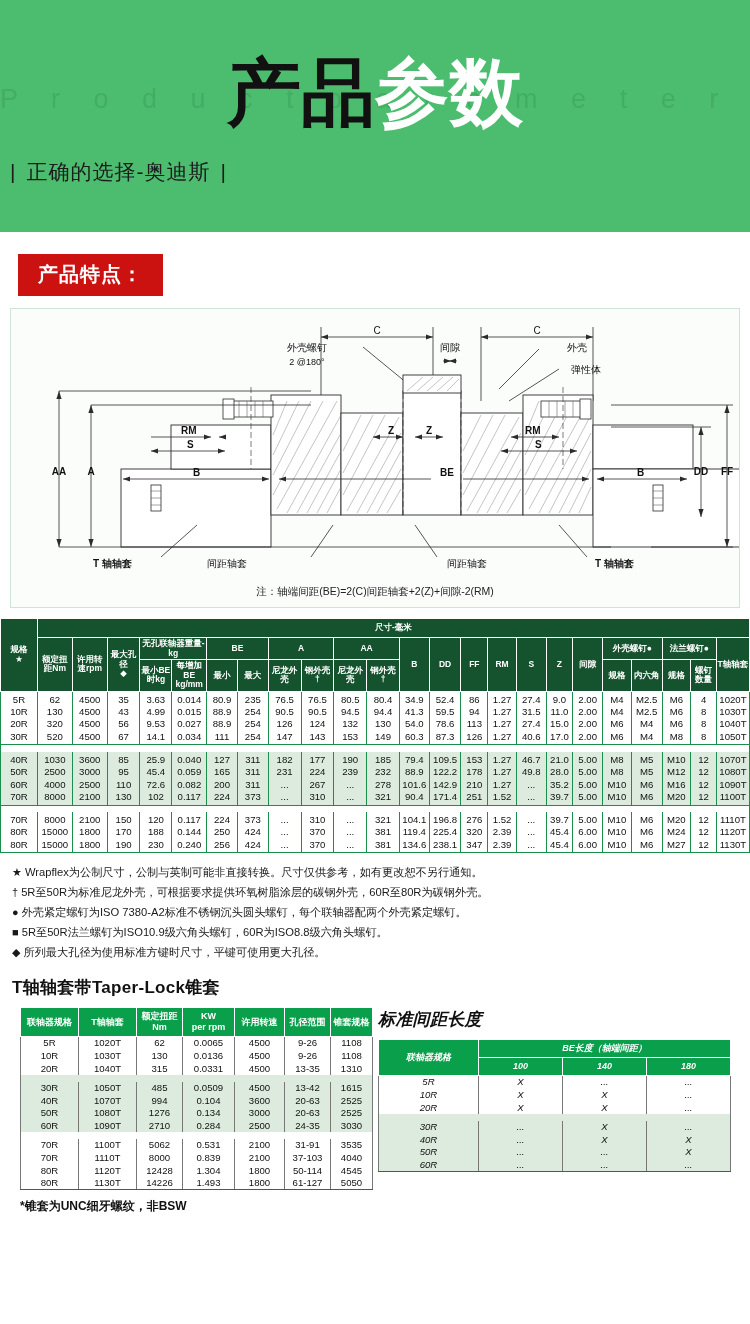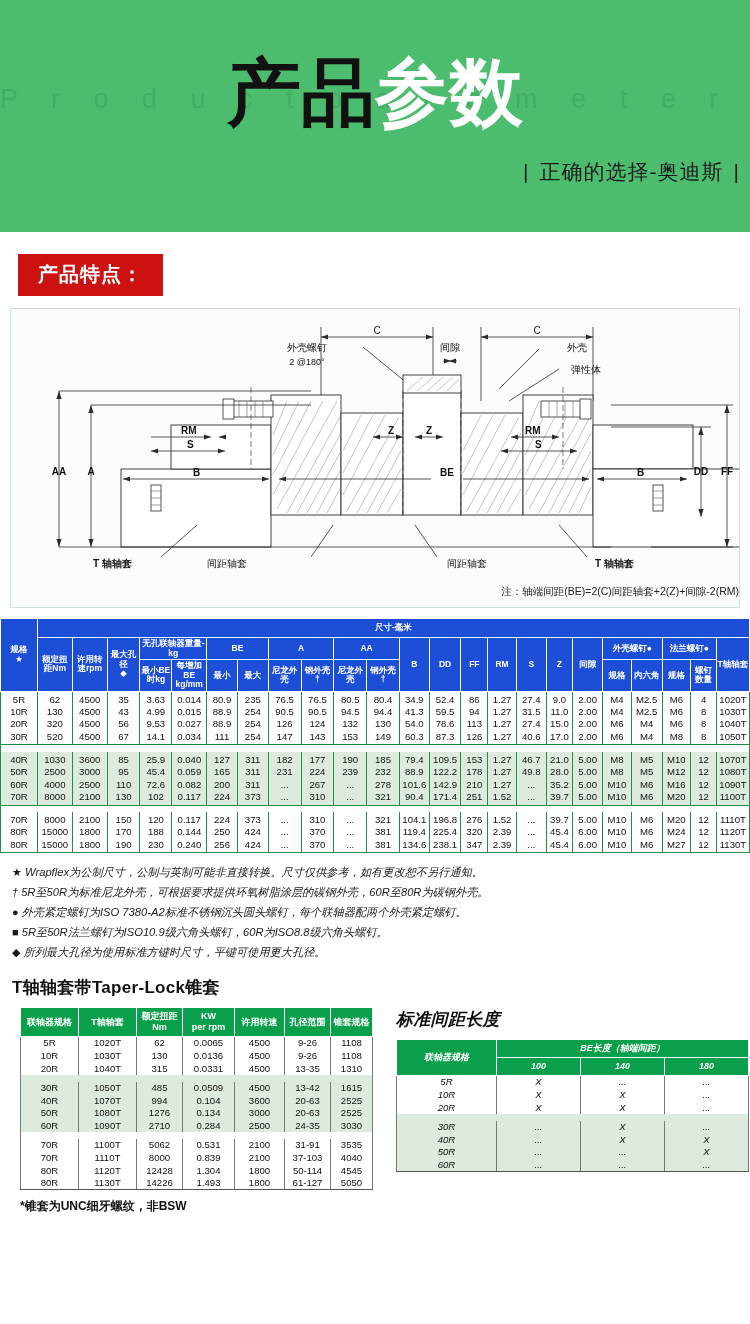--- a/index.html
+++ b/index.html
@@ -34,21 +34,21 @@
     font-size: 74px;
     font-weight: bold;
     line-height: 90px;
     white-space: nowrap;
   }
   .banner-title .t-dark { color: #111111; }
   .banner-title .t-light { color: #ffffff; }
   .banner-sub {
     position: absolute;
     top: 158px; left: 0; width: 100%;
-    text-align: right;
+    text-align: left;
     font-size: 21px;
     color: #1c1c1c;
     letter-spacing: 1px;
   }
   .banner-sub .bar { color: #1c1c1c; font-weight: 300; padding: 0 10px; }
 
   
   .feature-tag {
     margin: 22px 0 0 18px;
     display: inline-block;
@@ -65,34 +65,34 @@
     margin: 12px 10px 0 10px;
     border: 1px solid #cfe3d6;
     background: #fbfdfb;
     height: 300px;
     position: relative;
   }
   .diagram-box svg { display: block; }
   .dg-note {
     position: absolute;
     bottom: 8px; left: 0; width: 100%;
-    text-align: right;
+    text-align: center;
     font-size: 10.5px;
     color: #222;
   }
 
   
   .spec-wrap { margin: 10px 0 0 0; }
   table.spec {
     width: 750px;
     border-collapse: collapse;
     table-layout: fixed;
   }
   table.spec th {
-    background: #1d4ed8;
+    background: #14532d;
     color: #ffffff;
     font-size: 8.5px;
     font-weight: bold;
     line-height: 1.12;
     border: 1px solid #ffffff;
     padding: 1px 0;
     text-align: center;
     vertical-align: middle;
   }
   table.spec td {
@@ -110,32 +110,32 @@
     background: #ffffff; height: 7px; padding: 0;
     border-left: 1px solid #1a8f4c; border-right: 1px solid #1a8f4c;
   }
   table.spec tr.first-data td { padding-top: 2px; }
   table.spec tr.last-data td { padding-bottom: 2px; border-bottom: 1px solid #1a8f4c; }
   td.c-size { text-align: center; }
   td.c-num { text-align: right; padding-right: 4px; }
   .hdr-top { height: 19px; }
 
   
-  .notes { margin: 9px 12px 0 12px; font-style: italic; }
+  .notes { margin: 9px 12px 0 12px; }
   .notes p {
     font-size: 11.2px;
     color: #1a1a1a;
     line-height: 20px;
     white-space: nowrap;
   }
   .notes p.indent { padding-left: 20px; }
   .mark { font-size: 11px; padding-right: 3px; }
 
   
-  .bottom { display: flex; margin-top: 14px; padding: 0 12px; gap: 24px; }
+  .bottom { display: flex; margin-top: 14px; padding: 0 12px; gap: 6px; }
   .col-left { width: 360px; }
   .col-right { width: 352px; font-style: italic; }
 
   .sub-title {
     font-size: 17px;
     font-weight: bold;
     color: #111;
     letter-spacing: 0.3px;
     margin-bottom: 8px;
   }

